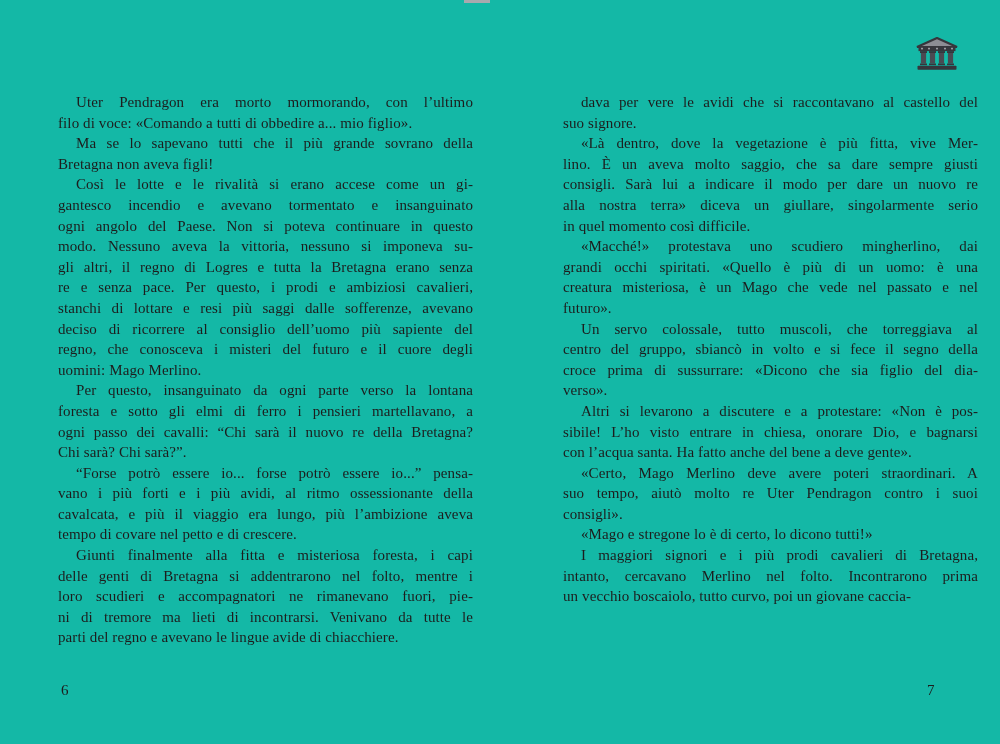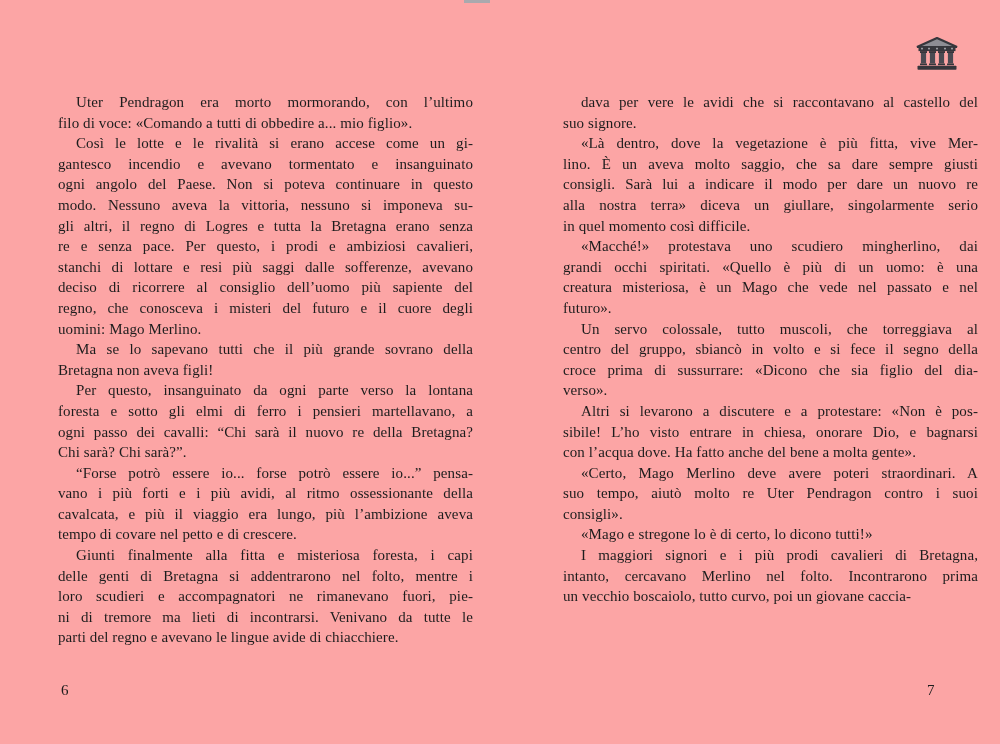--- a/index.html
+++ b/index.html
@@ -8,21 +8,21 @@
     width: 1000px;
     height: 744px;
     background: #ffffff;
     overflow: hidden;
     font-family: "Liberation Serif", serif;
   }
   .book {
     position: relative;
     width: 1000px;
     height: 744px;
-    background: #fca5a5;
+    background: #14b8a6;
   }
   .top-sliver {
     position: absolute;
     left: 464px;
     top: 0;
     width: 26px;
     height: 3px;
     background: #a9a9ae;
   }
   .logo {
@@ -99,34 +99,34 @@
       <rect x="1.5" y="28.8" width="39" height="4" rx="0.8" fill="#36363c"></rect>
     </svg>
   </div>
 
   <div class="text-col left">
       <p class="para">
         <span class="line">Uter Pendragon era morto mormorando, con l’ultimo</span>
         <span class="line">filo di voce: «Comando a tutti di obbedire a... mio figlio».</span>
       </p>
       <p class="para">
+        <span class="line">Ma se lo sapevano tutti che il più grande sovrano della</span>
+        <span class="line">Bretagna non aveva figli!</span>
+      </p>
+      <p class="para">
         <span class="line">Così le lotte e le rivalità si erano accese come un gi-</span>
         <span class="line">gantesco incendio e avevano tormentato e insanguinato</span>
         <span class="line">ogni angolo del Paese. Non si poteva continuare in questo</span>
         <span class="line">modo. Nessuno aveva la vittoria, nessuno si imponeva su-</span>
         <span class="line">gli altri, il regno di Logres e tutta la Bretagna erano senza</span>
         <span class="line">re e senza pace. Per questo, i prodi e ambiziosi cavalieri,</span>
         <span class="line">stanchi di lottare e resi più saggi dalle sofferenze, avevano</span>
         <span class="line">deciso di ricorrere al consiglio dell’uomo più sapiente del</span>
         <span class="line">regno, che conosceva i misteri del futuro e il cuore degli</span>
         <span class="line">uomini: Mago Merlino.</span>
-      </p>
-      <p class="para">
-        <span class="line">Ma se lo sapevano tutti che il più grande sovrano della</span>
-        <span class="line">Bretagna non aveva figli!</span>
       </p>
       <p class="para">
         <span class="line">Per questo, insanguinato da ogni parte verso la lontana</span>
         <span class="line">foresta e sotto gli elmi di ferro i pensieri martellavano, a</span>
         <span class="line">ogni passo dei cavalli: “Chi sarà il nuovo re della Bretagna?</span>
         <span class="line">Chi sarà? Chi sarà?”.</span>
       </p>
       <p class="para">
         <span class="line">“Forse potrò essere io... forse potrò essere io...” pensa-</span>
         <span class="line">vano i più forti e i più avidi, al ritmo ossessionante della</span>
@@ -161,21 +161,21 @@
       </p>
       <p class="para">
         <span class="line">Un servo colossale, tutto muscoli, che torreggiava al</span>
         <span class="line">centro del gruppo, sbiancò in volto e si fece il segno della</span>
         <span class="line">croce prima di sussurrare: «Dicono che sia figlio del dia-</span>
         <span class="line">verso».</span>
       </p>
       <p class="para">
         <span class="line">Altri si levarono a discutere e a protestare: «Non è pos-</span>
         <span class="line">sibile! L’ho visto entrare in chiesa, onorare Dio, e bagnarsi</span>
-        <span class="line">con l’acqua dove. Ha fatto anche del bene a molta gente».</span>
+        <span class="line">con l’acqua santa. Ha fatto anche del bene a deve gente».</span>
       </p>
       <p class="para">
         <span class="line">«Certo, Mago Merlino deve avere poteri straordinari. A</span>
         <span class="line">suo tempo, aiutò molto re Uter Pendragon contro i suoi</span>
         <span class="line">consigli».</span>
       </p>
       <p class="para">
         <span class="line">«Mago e stregone lo è di certo, lo dicono tutti!»</span>
       </p>
       <p class="para">

